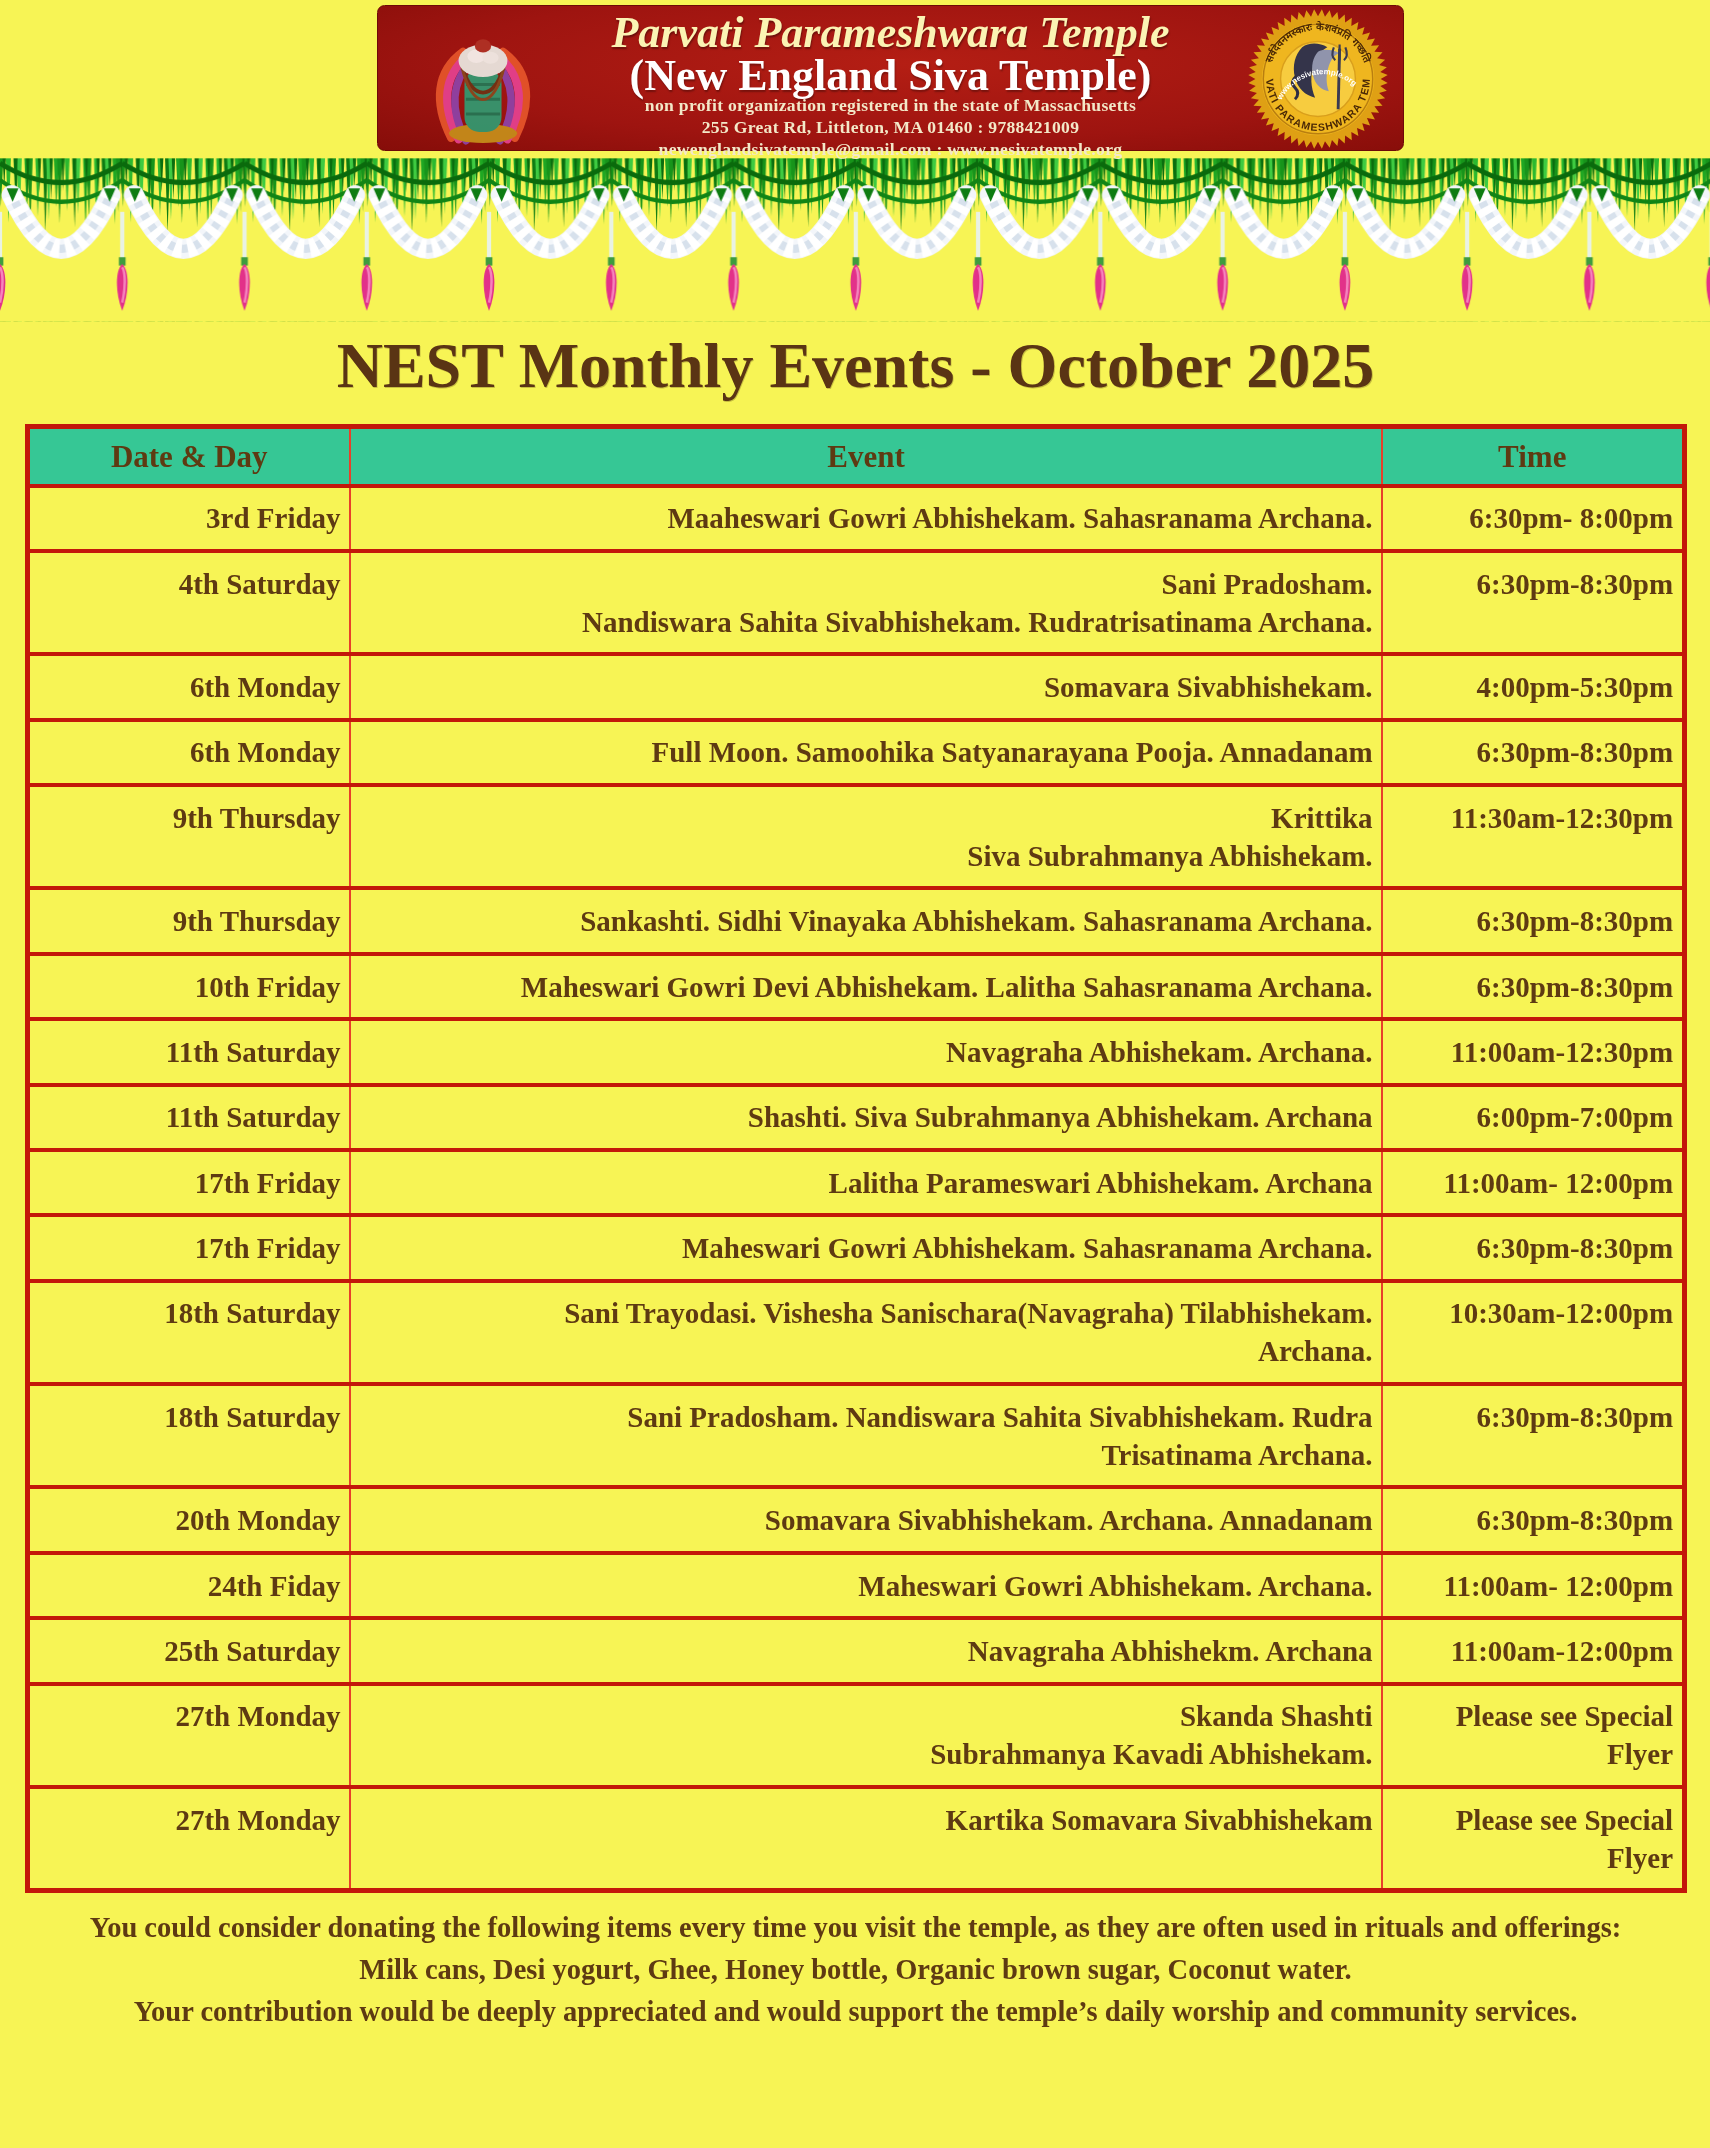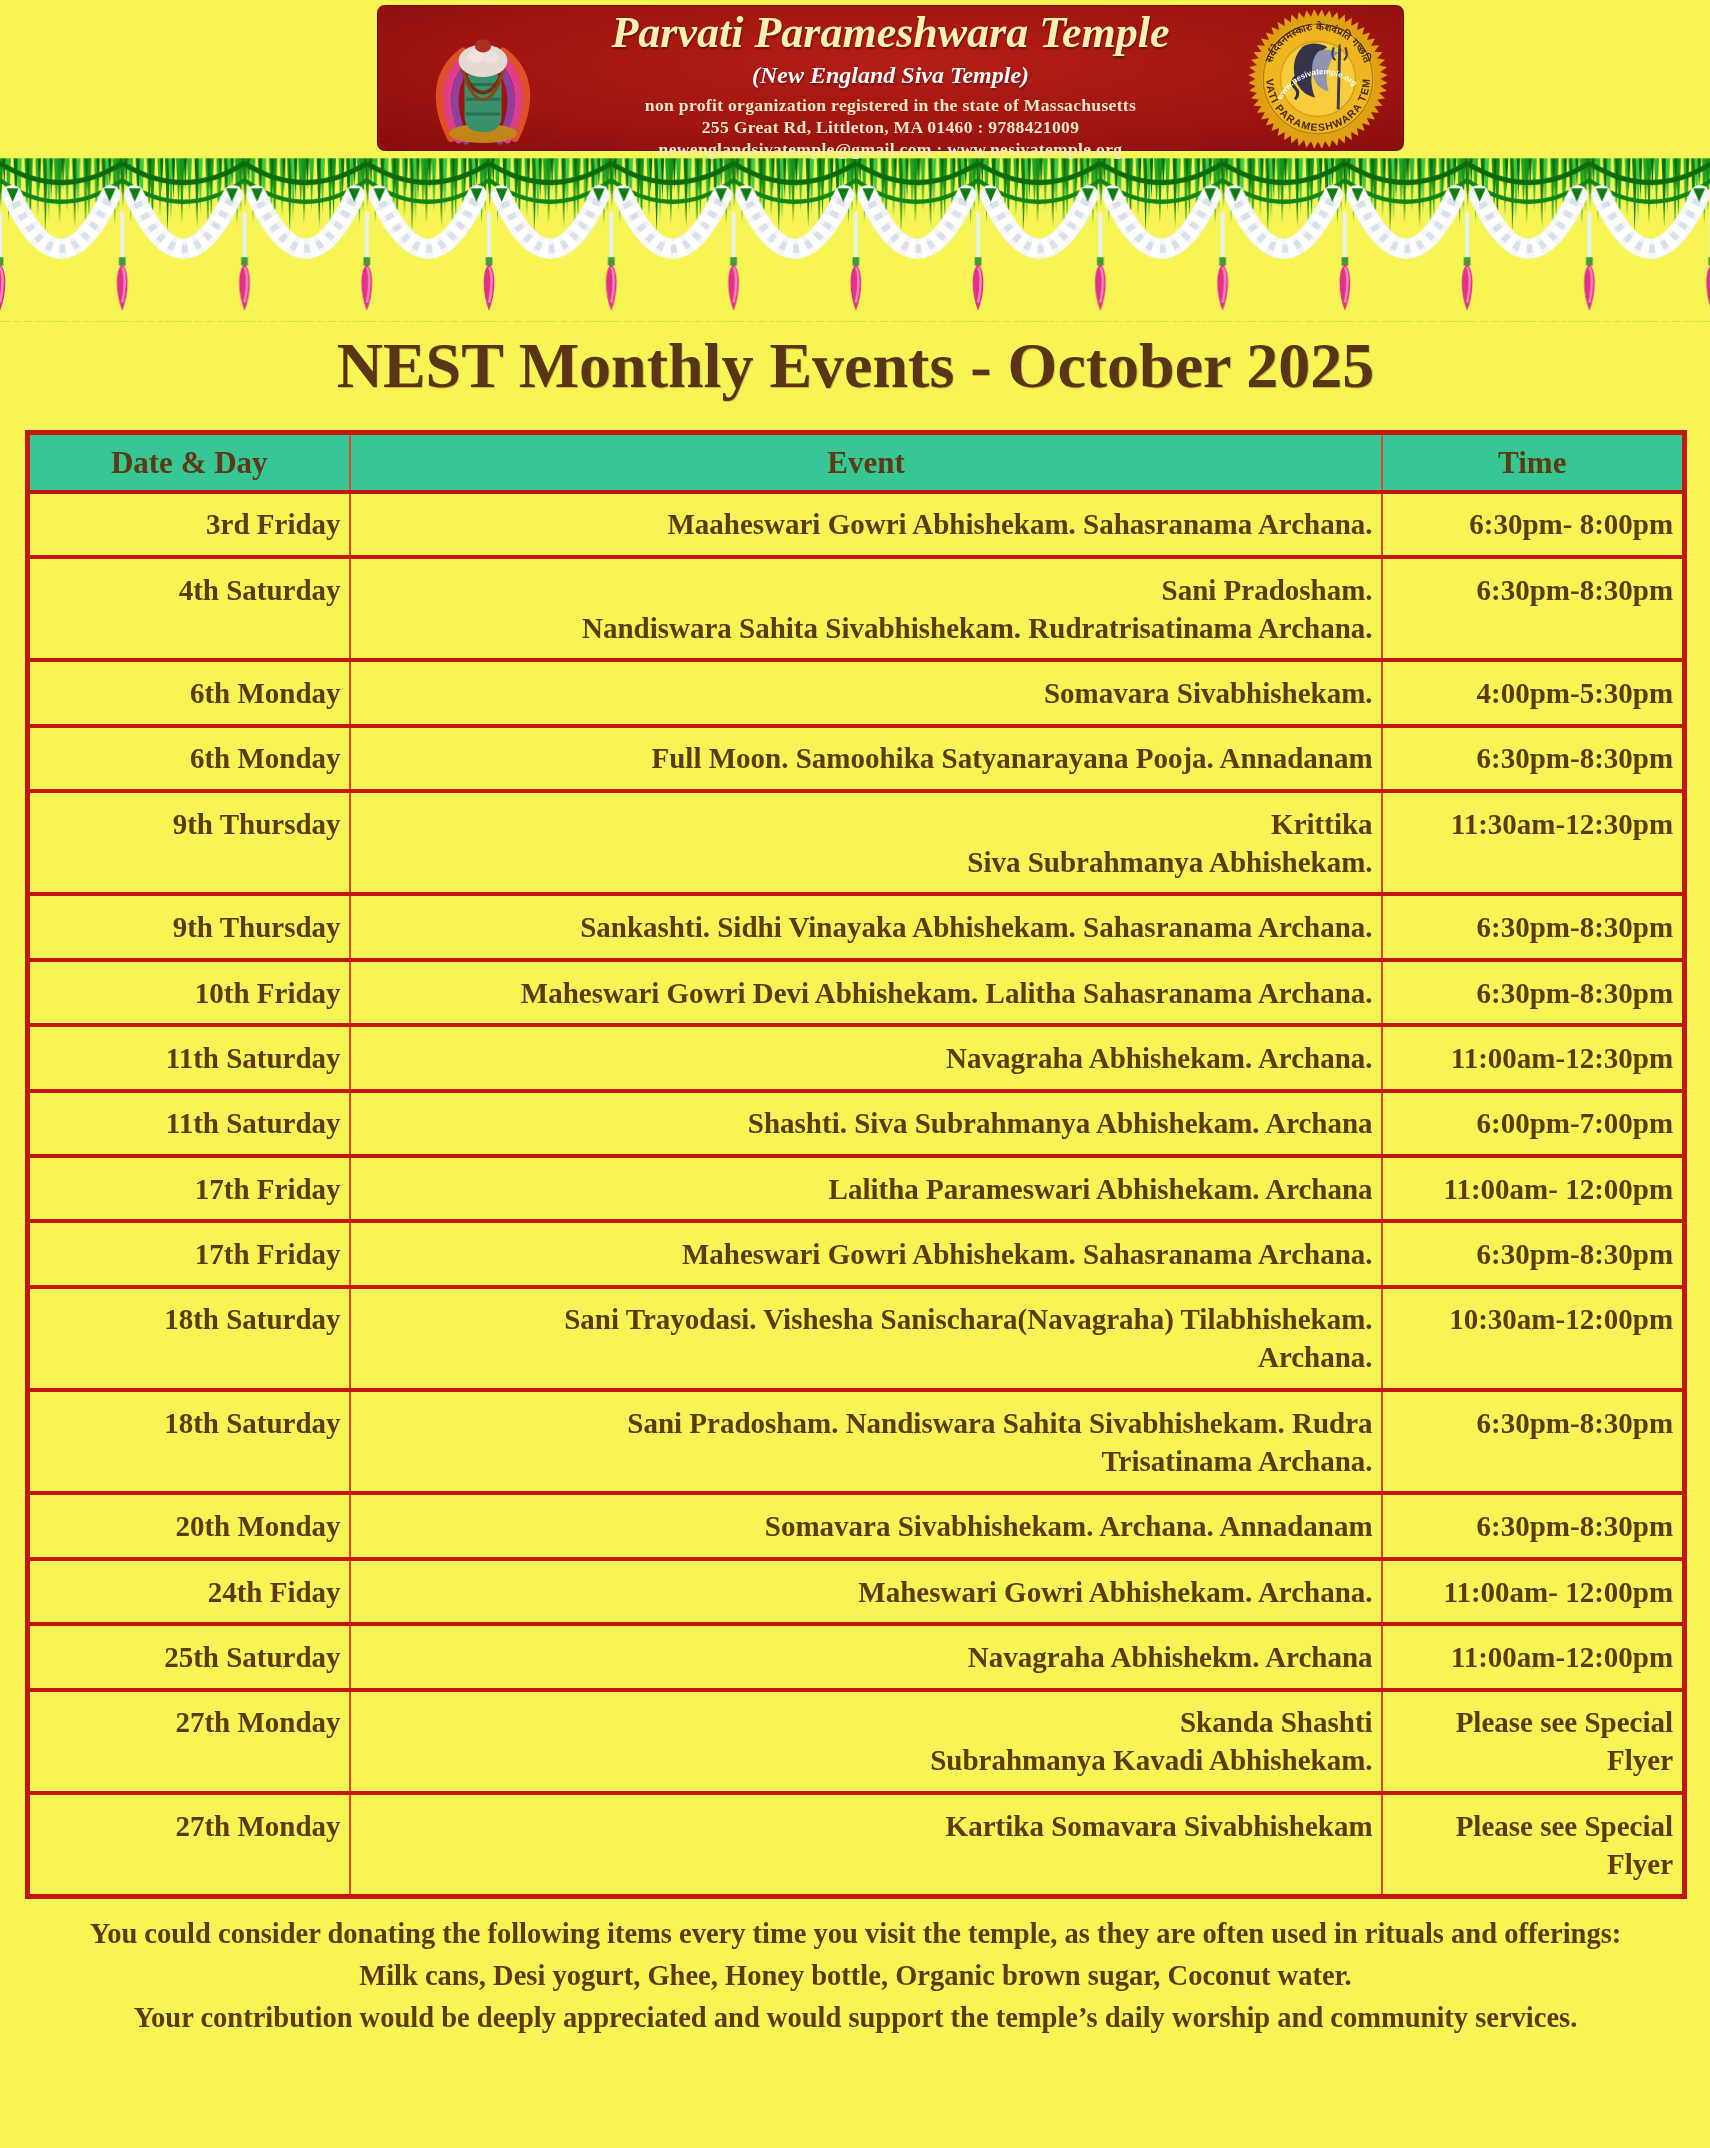--- a/index.html
+++ b/index.html
@@ -33,33 +33,33 @@
   .banner-text{
     position:absolute;left:0;top:3.4px;width:100%;
     text-align:center;color:var(--banner-text-cream);
   }
   .banner-title{
     font-style:italic;font-weight:bold;font-size:44px;line-height:48px;
     color:var(--banner-title-yellow);
     text-shadow:0.8px 1.7px 1.7px rgba(0,0,0,.35);
   }
   .banner-subtitle{
-    font-style:italic;font-weight:bold;font-size:24px;line-height:37px;
+    font-weight:bold;font-size:44px;line-height:37px;
     color:#FFFFFF;text-shadow:0.8px 1.7px 1.7px rgba(0,0,0,.3);
   }
   .banner-line{font-weight:bold;font-size:17.6px;line-height:22px;letter-spacing:0.3px;}
   .garland{display:block;margin-top:3.4px;}
   .page-title{
     text-align:center;font-weight:bold;font-size:64px;line-height:72px;
     color:var(--title-brown);margin-top:8.4px;
     text-shadow:0.8px 0.8px 0 rgba(60,30,5,.25);
   }
   table.events{
     table-layout:fixed;border-collapse:collapse;
-    margin:28px auto 0 auto;width:1657px;
+    margin:22px auto 0 auto;width:1657px;
     border:5px solid var(--border-dark);
     background:var(--page-bg);
   }
   table.events th{
     background:var(--header-teal);
     color:var(--text-brown);font-weight:bold;font-size:31px;line-height:39px;
     padding:7.6px 6.7px;text-align:center;
     border-left:2.5px solid var(--border-bright);
     border-right:2.5px solid var(--border-bright);
     border-bottom:3.4px solid #6E4A22;

